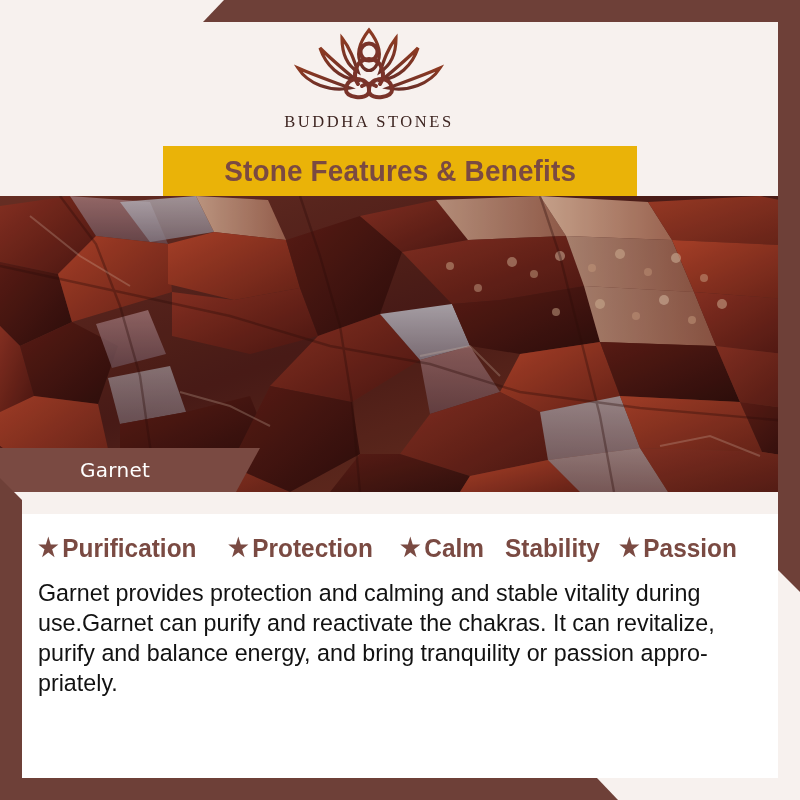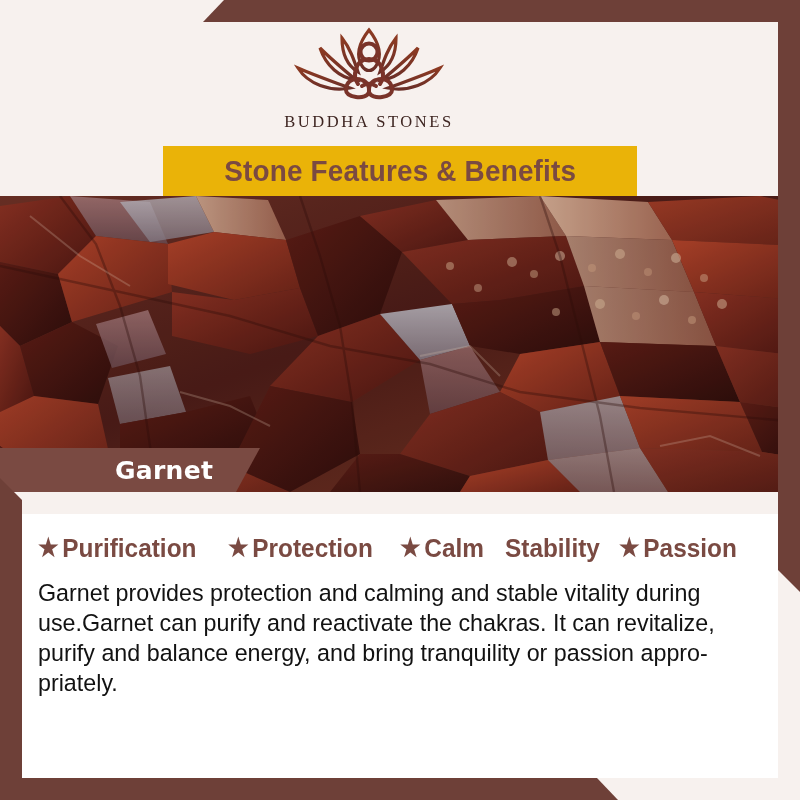--- a/index.html
+++ b/index.html
@@ -108,24 +108,24 @@
   
   .stone-label {
     position:absolute; left:0; top:448px;
     width:260px; height:44px;
     background:#7a4a42;
     clip-path:polygon(0 0, 260px 0, 236px 44px, 0 44px);
     display:flex; align-items:center;
     z-index:5;
   }
   .stone-label-text {
-    margin-left:115px;
+    margin-left:80px;
     color:#ffffff;
-    font-size:25px;
-    font-weight:bold;
+    font-size:20px;
+    font-weight:normal;
     letter-spacing:0.3px;
     font-family:"DejaVu Sans", sans-serif;
   }
 
   
   .benefits {
     position:absolute; left:38px; top:528px;
     width:730px; height:40px;
     display:flex; align-items:center;
     z-index:5;

